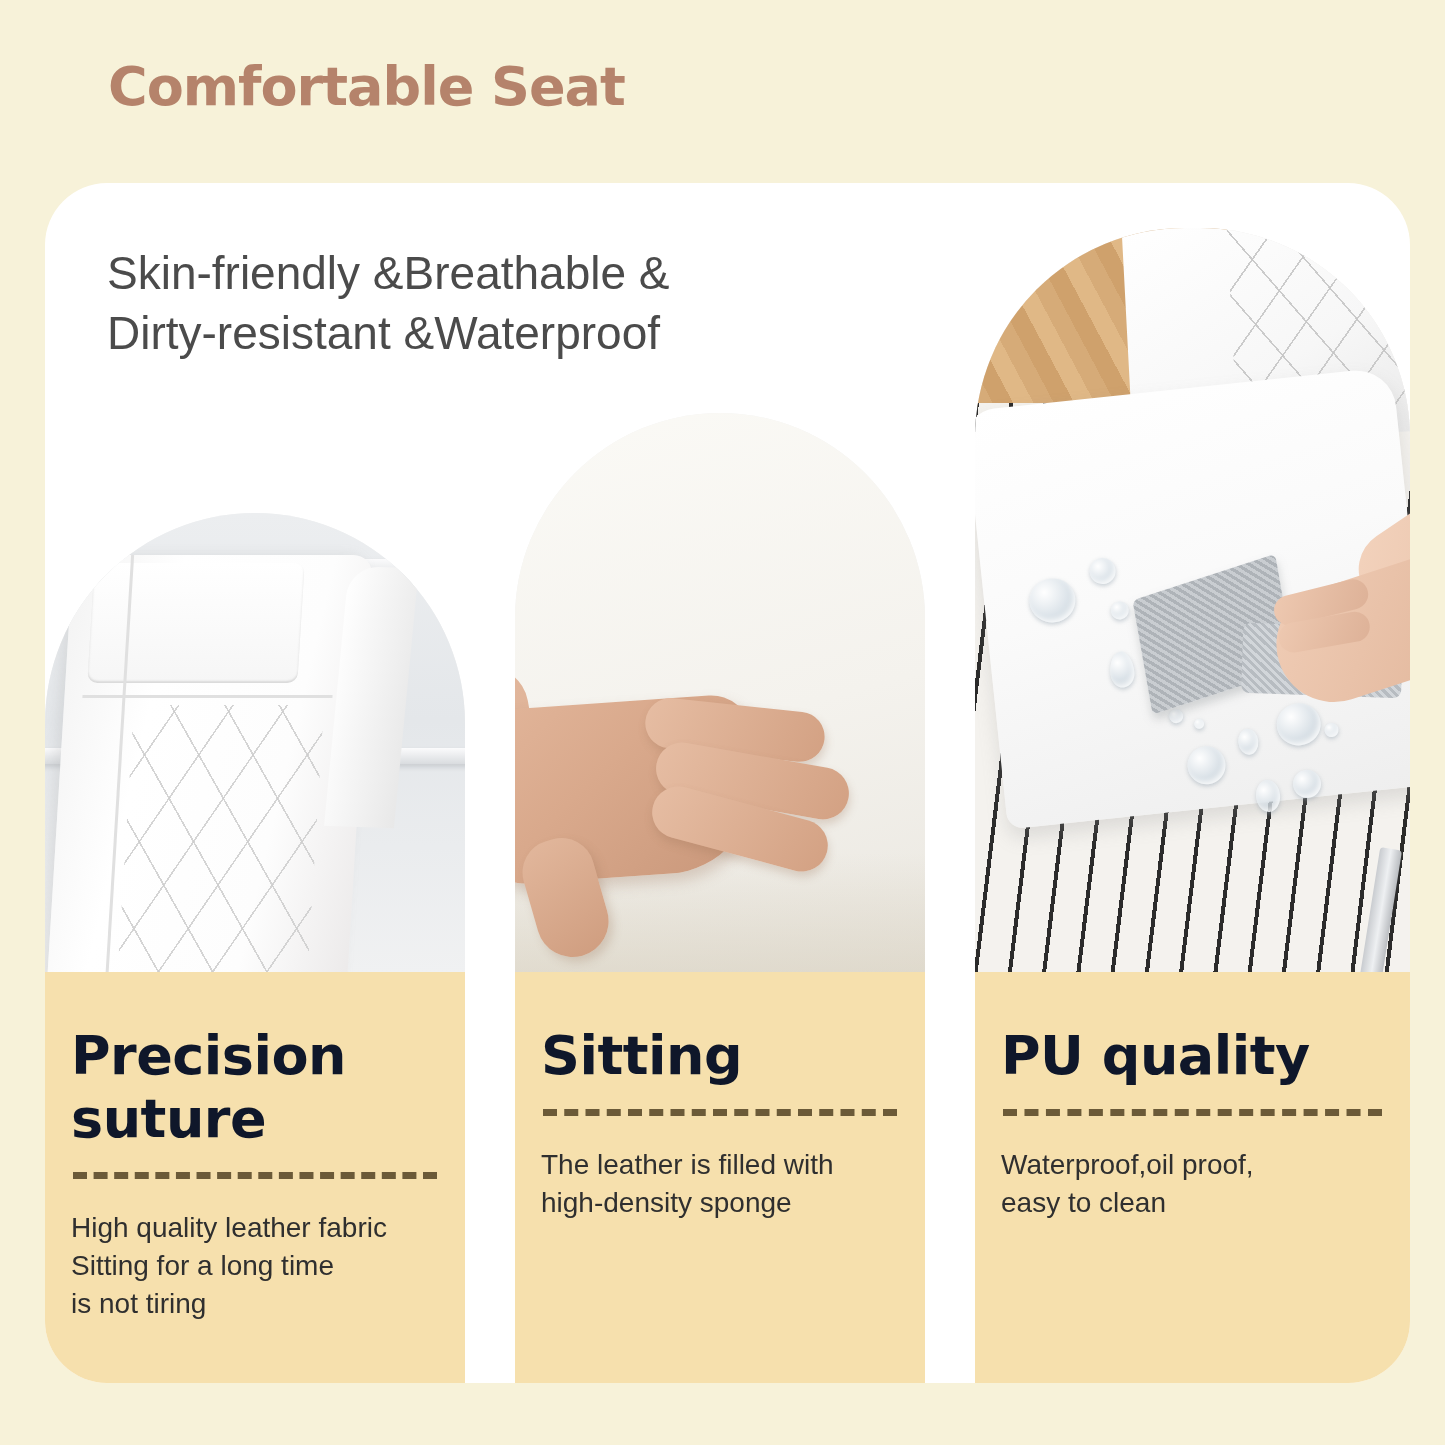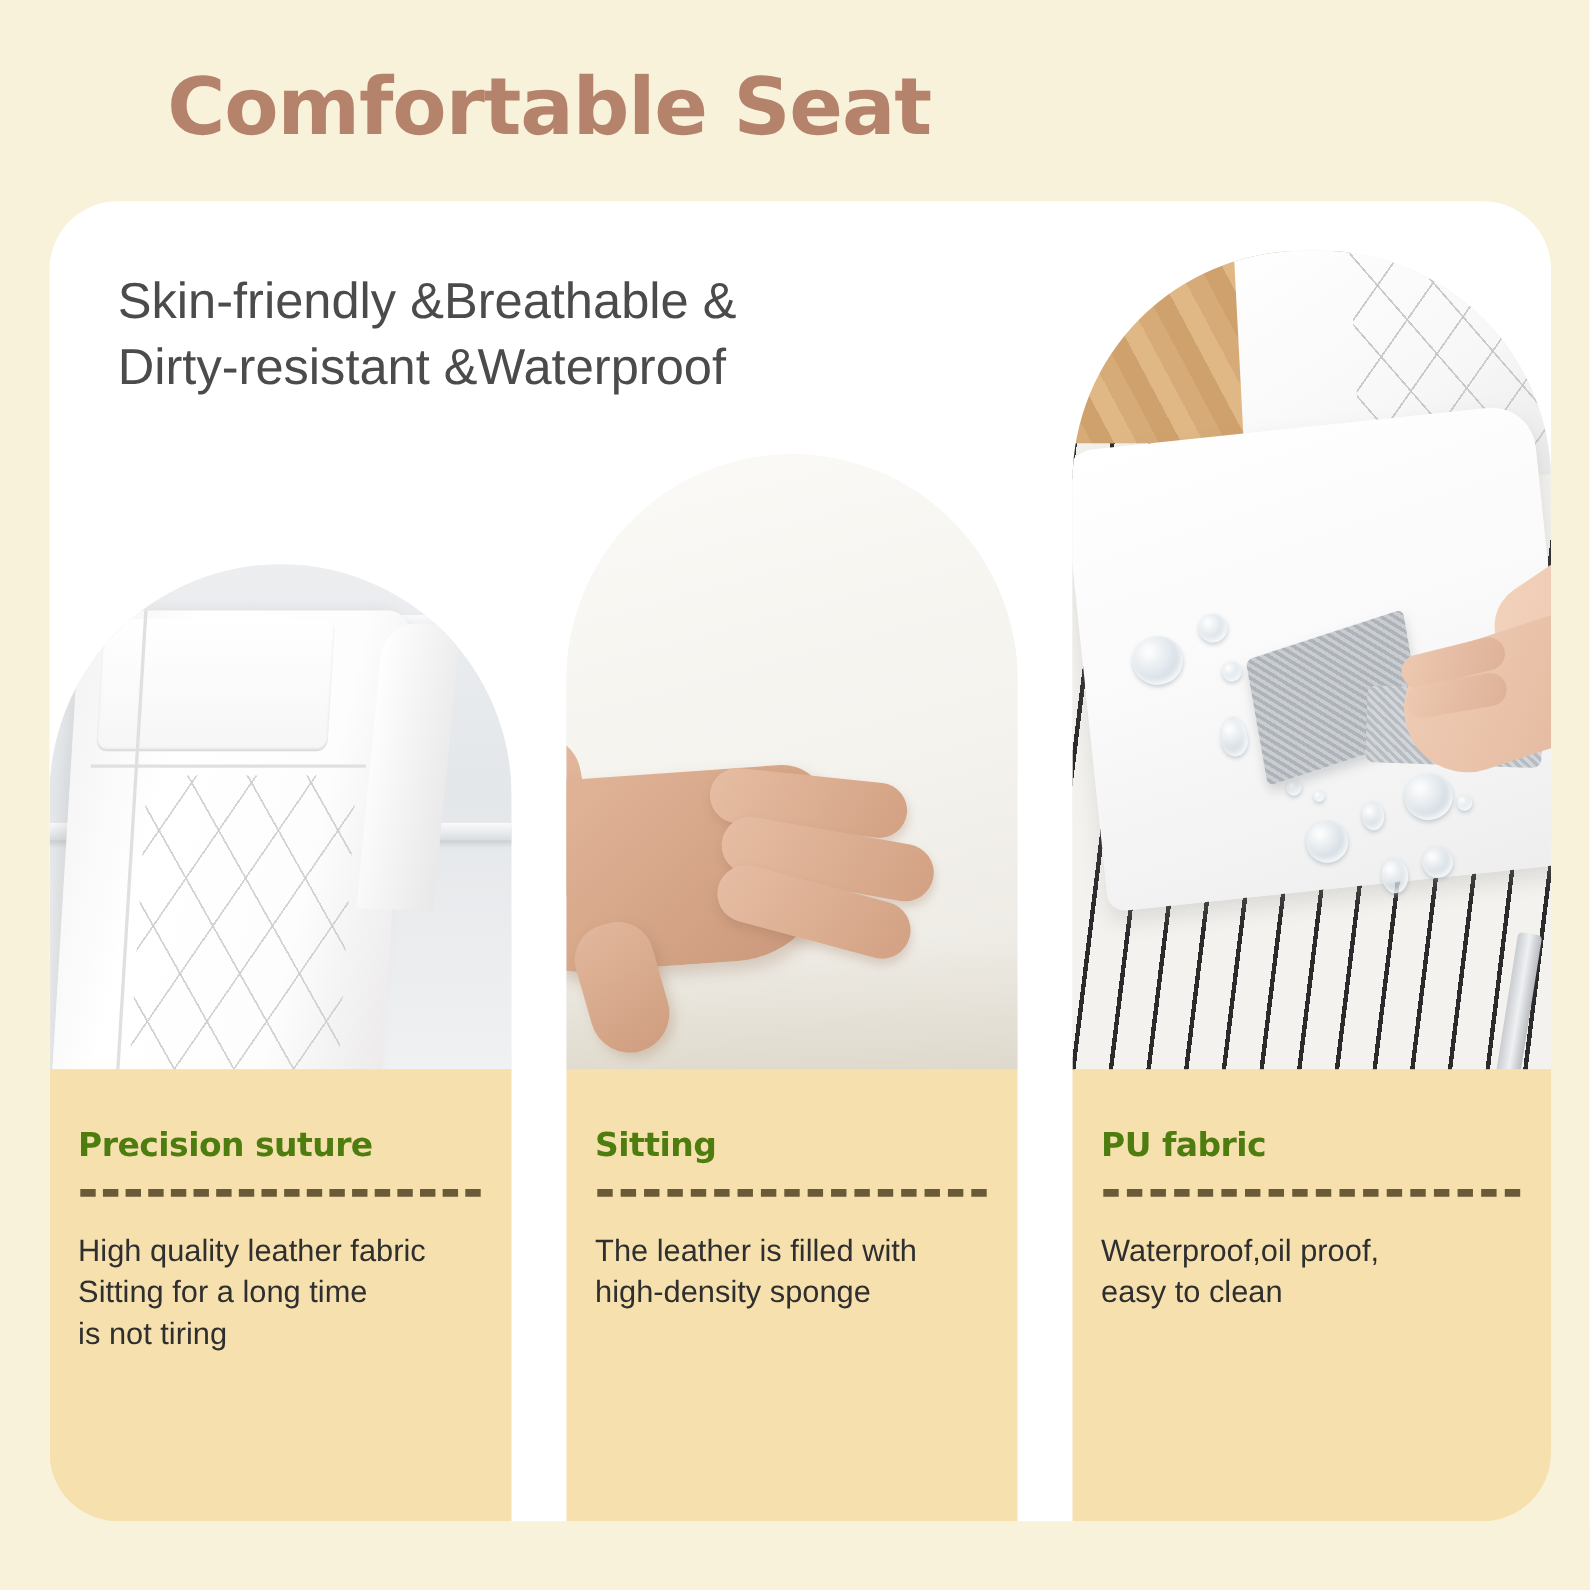--- a/index.html
+++ b/index.html
@@ -8,26 +8,25 @@
     background:#f7f2d9;
     font-family:"Liberation Sans", sans-serif;
     overflow:hidden;
     position:relative;
   }
   .stage{position:absolute;inset:0;}
 
   
   .headline{
     position:absolute;left:108px;top:55px;
-    font-size:72px;font-weight:bold;
+    font-size:54px;font-weight:bold;
     letter-spacing:-1px;
     color:#b5836b;
     font-family:"DejaVu Sans", sans-serif;
     white-space:nowrap;
-    margin-left:44px;
   }
 
   
   .card{
     position:absolute;left:45px;top:183px;
     width:1365px;height:1200px;
     background:#ffffff;
     border-radius:62px;
     overflow:hidden;
   }
@@ -58,21 +57,21 @@
   .ph3{top:45px;height:745px;}
 
   
   .caption{
     position:absolute;left:0;right:0;top:789px;bottom:0;
     background:#f6e0ad;
     padding:52px 26px 0 26px;
     box-sizing:border-box;
   }
   .cap-title{
-    font-size:30px;font-weight:bold;color:#4d7c0f;
+    font-size:54px;font-weight:bold;color:#0f172a;
     font-family:"DejaVu Sans", sans-serif;
     letter-spacing:-0.5px;
     margin:0 0 6px 0;
   }
   .dashline{
     height:0;border-top:7px dashed #6b5a38;
     margin:22px 2px 30px 2px;
   }
   .cap-body{
     font-size:28px;line-height:38px;color:#2f2f2f;
@@ -314,21 +313,21 @@
           <div class="hand3">
             <div class="h3arm"></div>
             <div class="h3palm"></div>
             <div class="h3f h3f1"></div>
             <div class="h3f h3f2"></div>
           </div>
         </div>
       </div>
 
       <div class="caption">
-        <div class="cap-title">PU fabric</div>
+        <div class="cap-title">PU quality</div>
         <div class="dashline"></div>
         <div class="cap-body">Waterproof,oil proof,
 easy to clean</div>
       </div>
     </div>
 
   </div>
 </div>
 
 </body></html>

